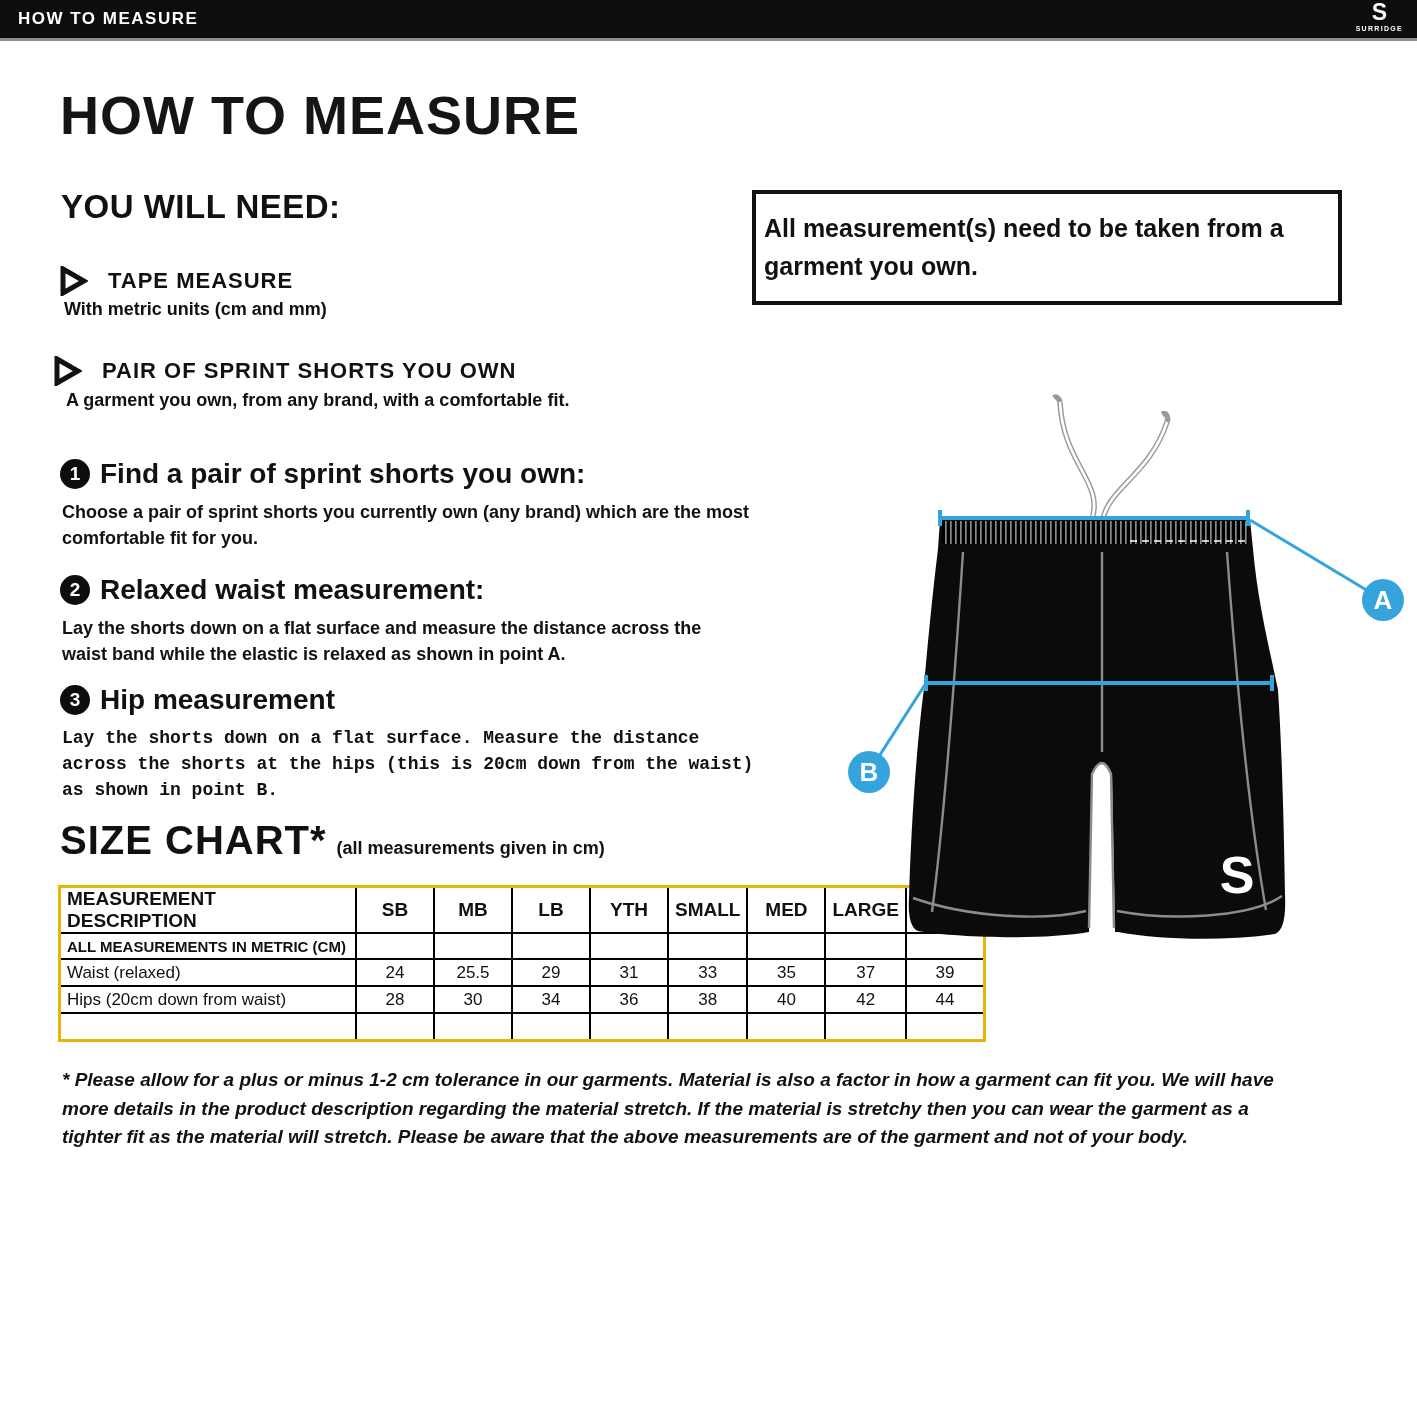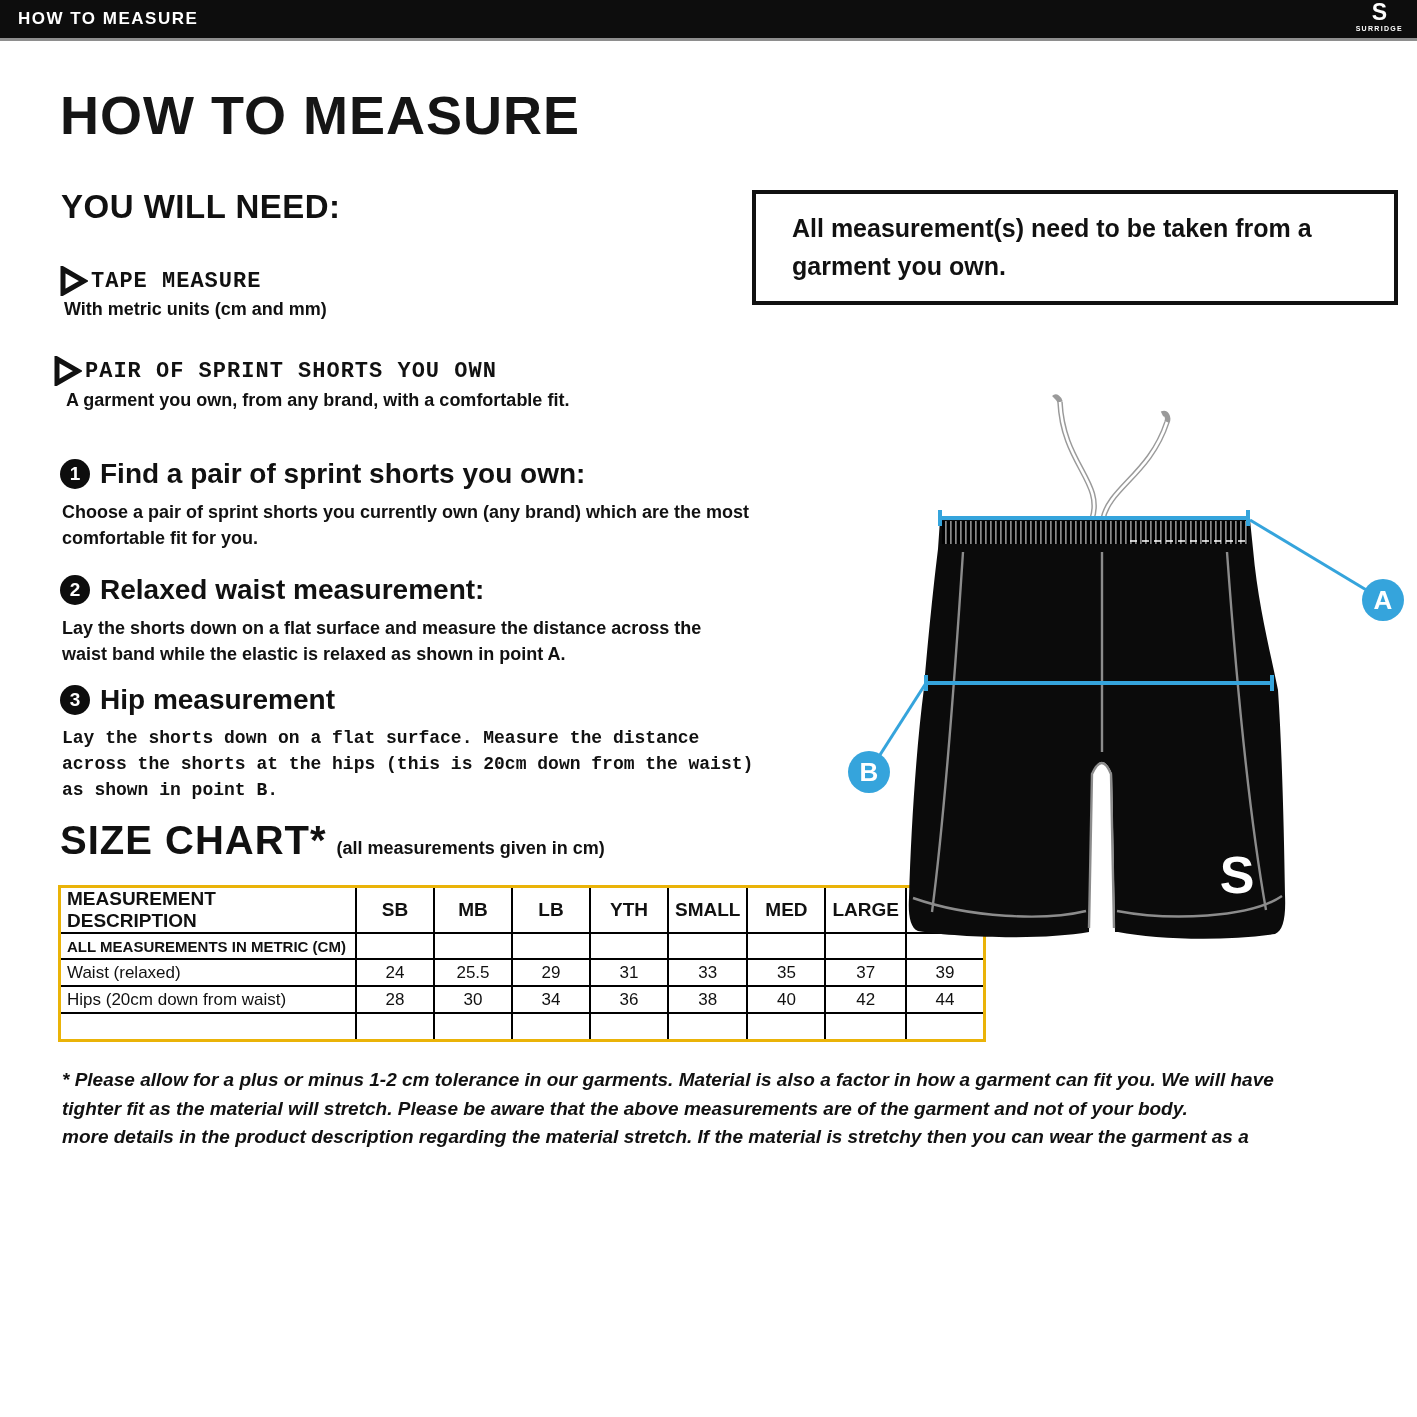--- a/index.html
+++ b/index.html
@@ -15,26 +15,26 @@
   .topbar-title{left:18px;top:9px;color:#fff;font-size:17px;font-weight:bold;letter-spacing:1.5px;}
   .brand{right:14px;top:1px;display:flex;flex-direction:column;align-items:center;color:#fff;}
   .brand-s{font-size:23px;font-weight:bold;line-height:23px;}
   .brand-name{font-size:7px;font-weight:bold;letter-spacing:1.3px;margin-top:1px;}
 
   
   .h1{left:60px;top:84px;font-size:54px;font-weight:bold;letter-spacing:1px;color:#151515;}
   .h2{left:61px;top:188px;font-size:33px;font-weight:bold;letter-spacing:.5px;}
 
   
-  .need-item{display:flex;align-items:center;gap:3px;font-family:Liberation Mono, monospace;}
+  .need-item{display:flex;align-items:center;gap:20px;}
   .need-title{font-size:22px;font-weight:bold;letter-spacing:1px;}
   .need-sub{font-size:18px;font-weight:bold;}
 
   
-  .note-box{left:752px;top:190px;width:566px;border:4px solid #111;padding:16px 36px;
+  .note-box{left:752px;top:190px;width:566px;border:4px solid #111;padding:16px 8px;
     font-size:25px;font-weight:bold;line-height:1.5;}
 
   
   .step-head{display:flex;align-items:center;gap:10px;}
   .step-circle{width:30px;height:30px;border-radius:50%;background:#0d0d0d;color:#fff;
     display:flex;align-items:center;justify-content:center;font-size:19px;font-weight:bold;flex:0 0 30px;}
   .step-title{font-size:28px;font-weight:bold;}
   .step-body{margin-top:9px;margin-left:2px;font-size:18px;font-weight:bold;line-height:1.45;}
 
   
@@ -177,22 +177,22 @@
       <td class="col"></td>
       <td class="col"></td>
       <td class="col"></td>
       <td class="col"></td>
     </tr>
   </tbody>
 </table>
 
 <div class="abs footnote">
   <div>* Please allow for a plus or minus 1-2 cm tolerance in our garments. Material is also a factor in how a garment can fit you. We will have</div>
+  <div>more details in the product description regarding the material stretch.  If the material is stretchy then you can wear the garment as a</div>
   <div>tighter fit as the material will stretch.  Please be aware that the above measurements are of the garment and not of your body.</div>
-  <div>more details in the product description regarding the material stretch.  If the material is stretchy then you can wear the garment as a</div>
 </div>
 
 <svg class="abs diagram" viewBox="0 0 600 600">
   <defs>
     <pattern id="rib" width="5" height="24" patternUnits="userSpaceOnUse">
       <rect width="5" height="24" fill="#000"></rect>
       <rect x="0" width="1.7" height="24" fill="#8a8a8a"></rect>
     </pattern>
   </defs>
 

